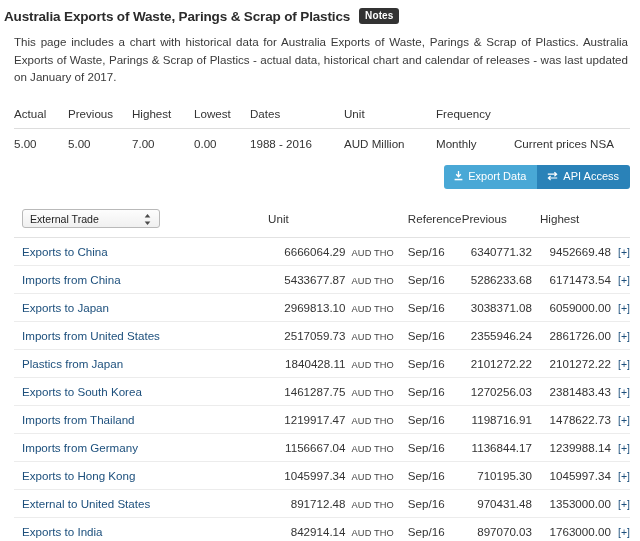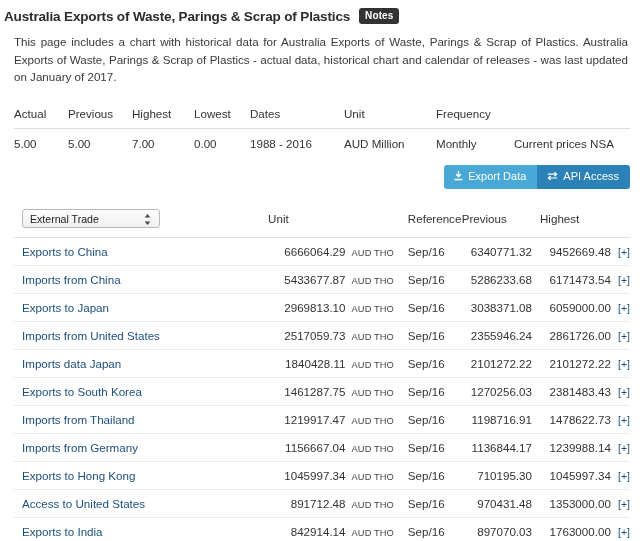--- a/index.html
+++ b/index.html
@@ -310,21 +310,21 @@
         <tr>
           <td class="col-name"><a class="row-link" href="#">Imports from United States</a></td>
           <td class="col-last">2517059.73</td>
           <td class="col-unit"><span class="unit-txt">AUD THO</span></td>
           <td class="col-ref">Sep/16</td>
           <td class="col-prev">2355946.24</td>
           <td class="col-high">2861726.00</td>
           <td class="col-exp"><a class="expand-link" href="#">[+]</a></td>
         </tr>
         <tr>
-          <td class="col-name"><a class="row-link" href="#">Imports data Japan</a></td>
+          <td class="col-name"><a class="row-link" href="#">Plastics from Japan</a></td>
           <td class="col-last">1840428.11</td>
           <td class="col-unit"><span class="unit-txt">AUD THO</span></td>
           <td class="col-ref">Sep/16</td>
           <td class="col-prev">2101272.22</td>
           <td class="col-high">2101272.22</td>
           <td class="col-exp"><a class="expand-link" href="#">[+]</a></td>
         </tr>
         <tr>
           <td class="col-name"><a class="row-link" href="#">Exports to South Korea</a></td>
           <td class="col-last">1461287.75</td>
@@ -355,21 +355,21 @@
         <tr>
           <td class="col-name"><a class="row-link" href="#">Exports to Hong Kong</a></td>
           <td class="col-last">1045997.34</td>
           <td class="col-unit"><span class="unit-txt">AUD THO</span></td>
           <td class="col-ref">Sep/16</td>
           <td class="col-prev">710195.30</td>
           <td class="col-high">1045997.34</td>
           <td class="col-exp"><a class="expand-link" href="#">[+]</a></td>
         </tr>
         <tr>
-          <td class="col-name"><a class="row-link" href="#">Access to United States</a></td>
+          <td class="col-name"><a class="row-link" href="#">External to United States</a></td>
           <td class="col-last">891712.48</td>
           <td class="col-unit"><span class="unit-txt">AUD THO</span></td>
           <td class="col-ref">Sep/16</td>
           <td class="col-prev">970431.48</td>
           <td class="col-high">1353000.00</td>
           <td class="col-exp"><a class="expand-link" href="#">[+]</a></td>
         </tr>
         <tr>
           <td class="col-name"><a class="row-link" href="#">Exports to India</a></td>
           <td class="col-last">842914.14</td>

